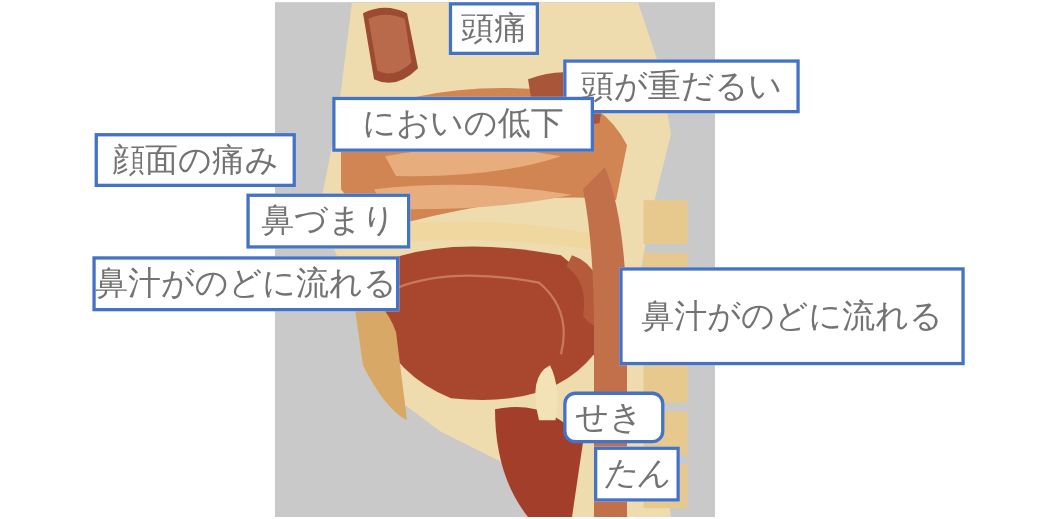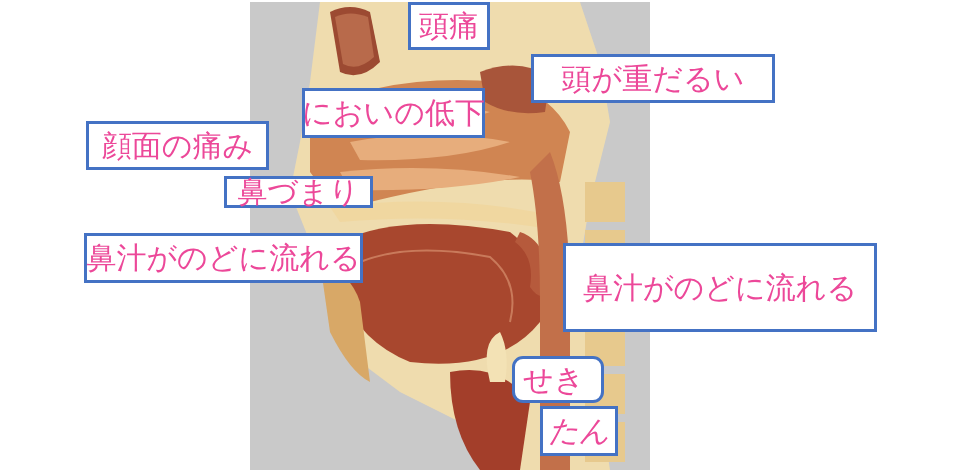--- a/index.html
+++ b/index.html
@@ -2,21 +2,21 @@
 <html><head>
 <meta charset="utf-8">
 <style>
   html, body { margin:0; padding:0; background:#ffffff; }
   body { width:960px; height:472px; position:relative; overflow:hidden;
          font-family:"DejaVu Sans","Liberation Sans",sans-serif; }
   .figure { position:absolute; left:250px; top:2px; width:400px; height:468px;
             background:#c9c9c9; overflow:hidden; }
   .figure svg { position:absolute; left:0; top:0; }
   .label { position:absolute; box-sizing:border-box; background:#ffffff;
-           border:3px solid #4472c4; color:#ec4899; font-size:30px; line-height:1.2;
+           border:3px solid #4472c4; color:#737373; font-size:30px; line-height:1.2;
            display:flex; align-items:center; justify-content:center;
            text-align:left; white-space:nowrap; padding:0 8px; }
   .label.two-line { flex-direction:column; }
   .label .line { display:block; }
 </style>
 </head>
 <body>
 
 <div class="figure">
   <svg width="400" height="468" viewBox="0 0 400 468">
@@ -54,33 +54,33 @@
 
     <path d="M200 370 Q250 360 280 400 L270 468 L230 468 Q200 430 200 370 Z" fill="#a33e2a"></path>
     <path d="M240 380 Q230 340 250 330 Q260 350 255 380 Z" fill="#f3e2b5"></path>
   </svg>
 </div>
 
 <div class="label" style="left:408px; top:2px; width:82px; height:48px;">
   <span>頭痛</span>
 </div>
 
-<div class="label" style="left:531px; top:54px; width:244px; height:49px;">
+<div class="label" style="left:512px; top:54px; width:215px; height:49px;">
   <span>頭が重だるい</span>
 </div>
 
-<div class="label" style="left:302px; top:88px; width:183px; height:50px;">
+<div class="label" style="left:302px; top:88px; width:238px; height:50px;">
   <span>においの低下</span>
 </div>
 
 <div class="label" style="left:86px; top:121px; width:183px; height:49px;">
   <span>顔面の痛み</span>
 </div>
 
-<div class="label" style="left:224px; top:176px; width:149px; height:32px;">
+<div class="label" style="left:224px; top:176px; width:149px; height:50px;">
   <span>鼻づまり</span>
 </div>
 
 <div class="label" style="left:84px; top:233px; width:279px; height:50px;">
   <span>鼻汁がのどに流れる</span>
 </div>
 
 <div class="label two-line" style="left:563px; top:243px; width:314px; height:89px;">
   <span class="line">鼻汁がのどに流れる</span>
 </div>

